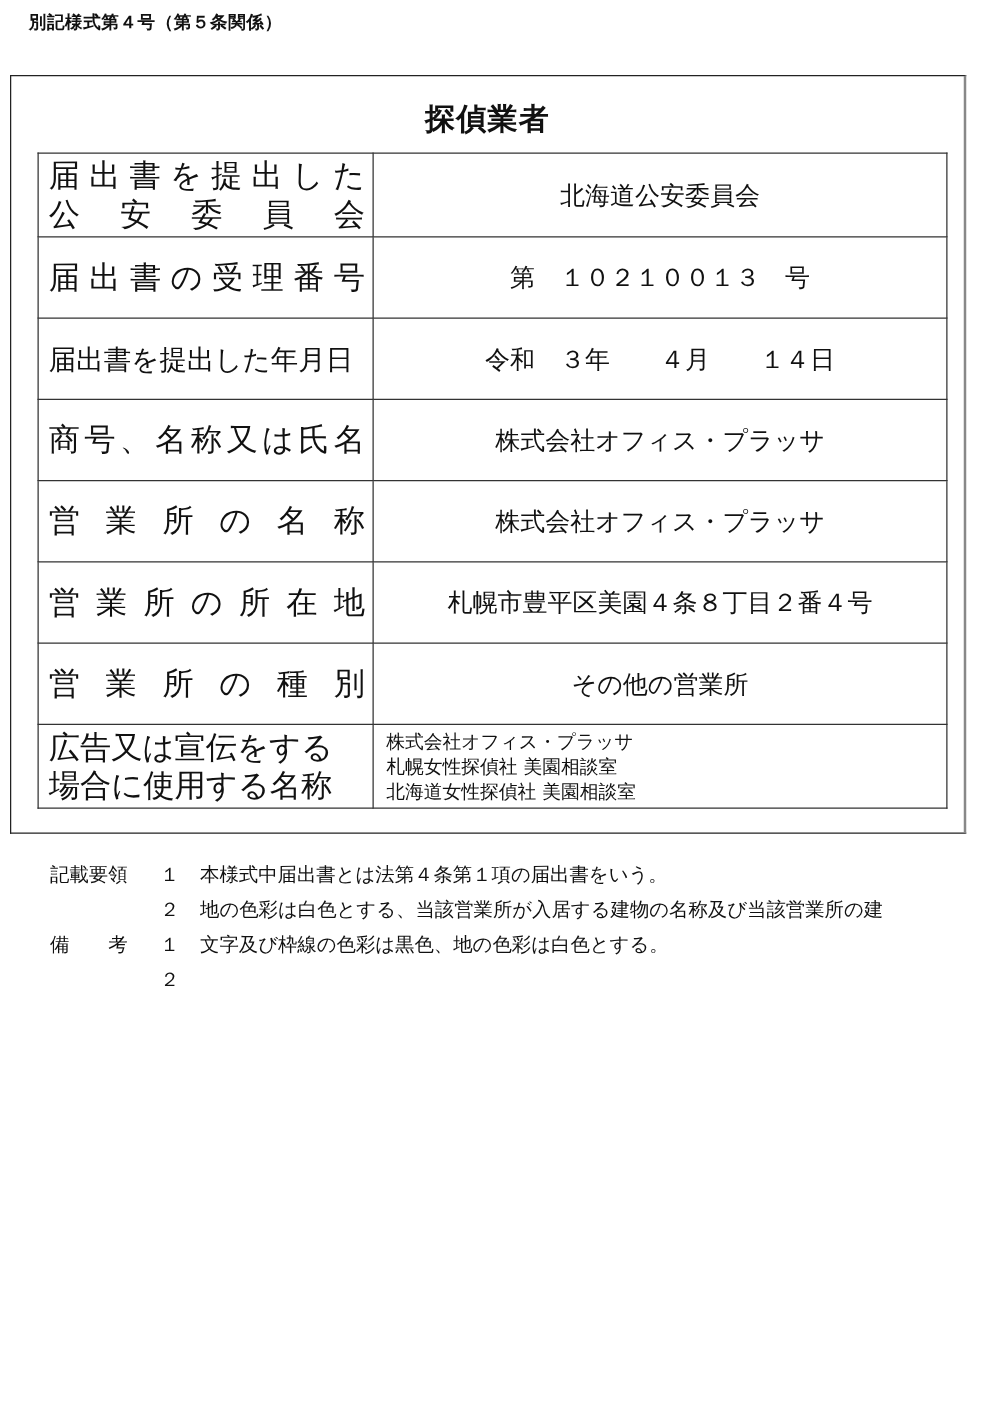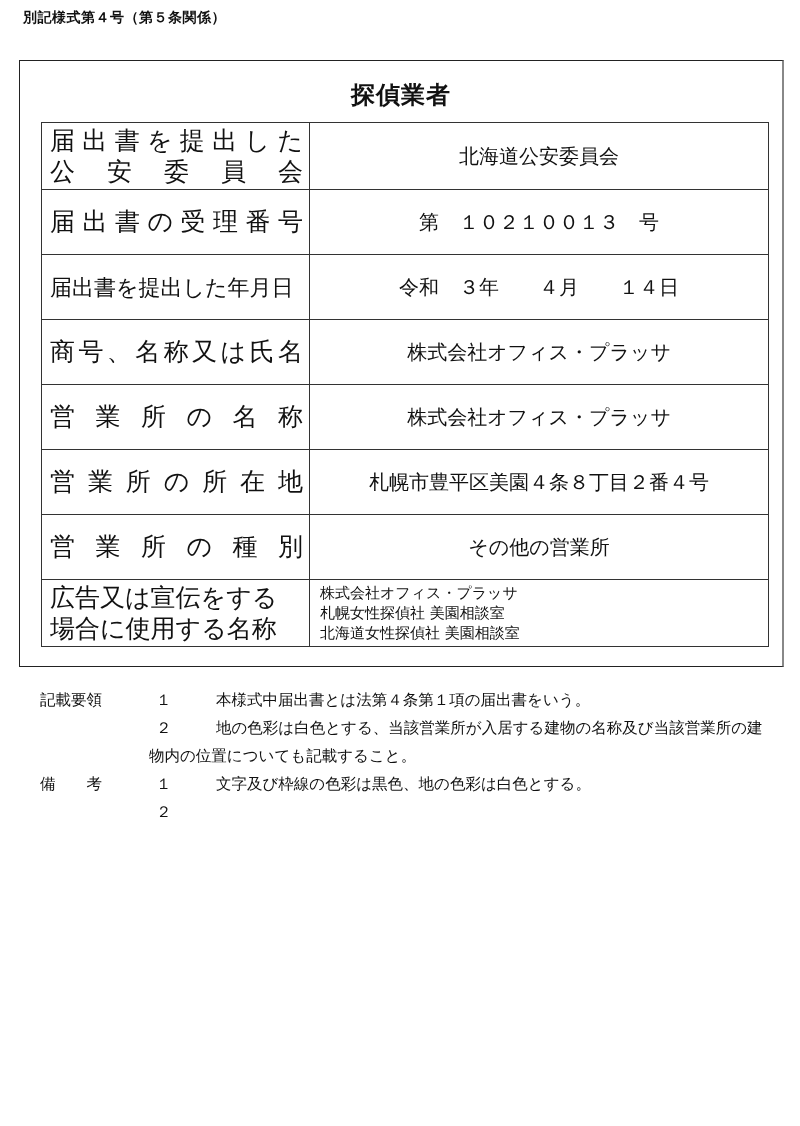--- a/index.html
+++ b/index.html
@@ -6,21 +6,21 @@
     body {
       width: 800px; height: 1126px; position: relative; overflow: hidden;
       font-family: "DejaVu Sans", "Liberation Sans", sans-serif;
       color: #111111;
     }
     .form-number {
       position: absolute; left: 23px; top: 9px;
       font-size: 14px; font-weight: bold; letter-spacing: 0.5px;
     }
     .outer-box {
-      position: absolute; left: 19px; top: 60px; width: 765px; height: 607px;
+      position: absolute; left: 8px; top: 60px; width: 765px; height: 607px;
       border: 1px solid #222; border-right: 2px solid #888; box-sizing: border-box;
     }
     .sign-title {
       position: absolute; left: 0; right: 0; top: 18px; text-align: center;
       font-size: 24px; font-weight: bold; letter-spacing: 1px;
     }
     .sign-table {
       position: absolute; left: 21px; top: 61px; width: 728px;
       border-collapse: collapse; table-layout: fixed;
     }
@@ -39,21 +39,21 @@
     }
     .label .justify { display: flex; justify-content: space-between; }
     .label .tight { font-size: 22px; letter-spacing: 0; }
     .value .list {
       text-align: left; font-size: 15px; line-height: 20px; padding-left: 10px;
     }
     .notes {
       position: absolute; left: 40px; top: 686px; font-size: 15.5px; line-height: 28px;
       font-family: "DejaVu Serif", "Liberation Serif", serif;
     }
-    .notes .row { display: flex; white-space: nowrap; gap: 28px; }
+    .notes .row { display: flex; white-space: nowrap; }
     .notes .head { width: 88px; }
     .notes .num { width: 32px; }
     .notes .cont { padding-left: 109px; }
   </style>
 </head>
 <body>
 
 <div class="form-number">別記様式第４号（第５条関係）</div>
 
 <div class="outer-box">
@@ -188,23 +188,20 @@
   <div class="row">
     <span class="head">記載要領</span>
     <span class="num">１</span>
     <span>本様式中届出書とは法第４条第１項の届出書をいう。</span>
   </div>
   <div class="row">
     <span class="head"></span>
     <span class="num">２</span>
     <span>地の色彩は白色とする、当該営業所が入居する建物の名称及び当該営業所の建</span>
   </div>
-  <div class="row cont">
-    <span>物内の位置についても記載すること。</span>
-  </div>
   <div class="row">
     <span class="head">備　　考</span>
     <span class="num">１</span>
     <span>文字及び枠線の色彩は黒色、地の色彩は白色とする。</span>
   </div>
   <div class="row">
     <span class="head"></span>
     <span class="num">２</span>
   </div>
 </div>

